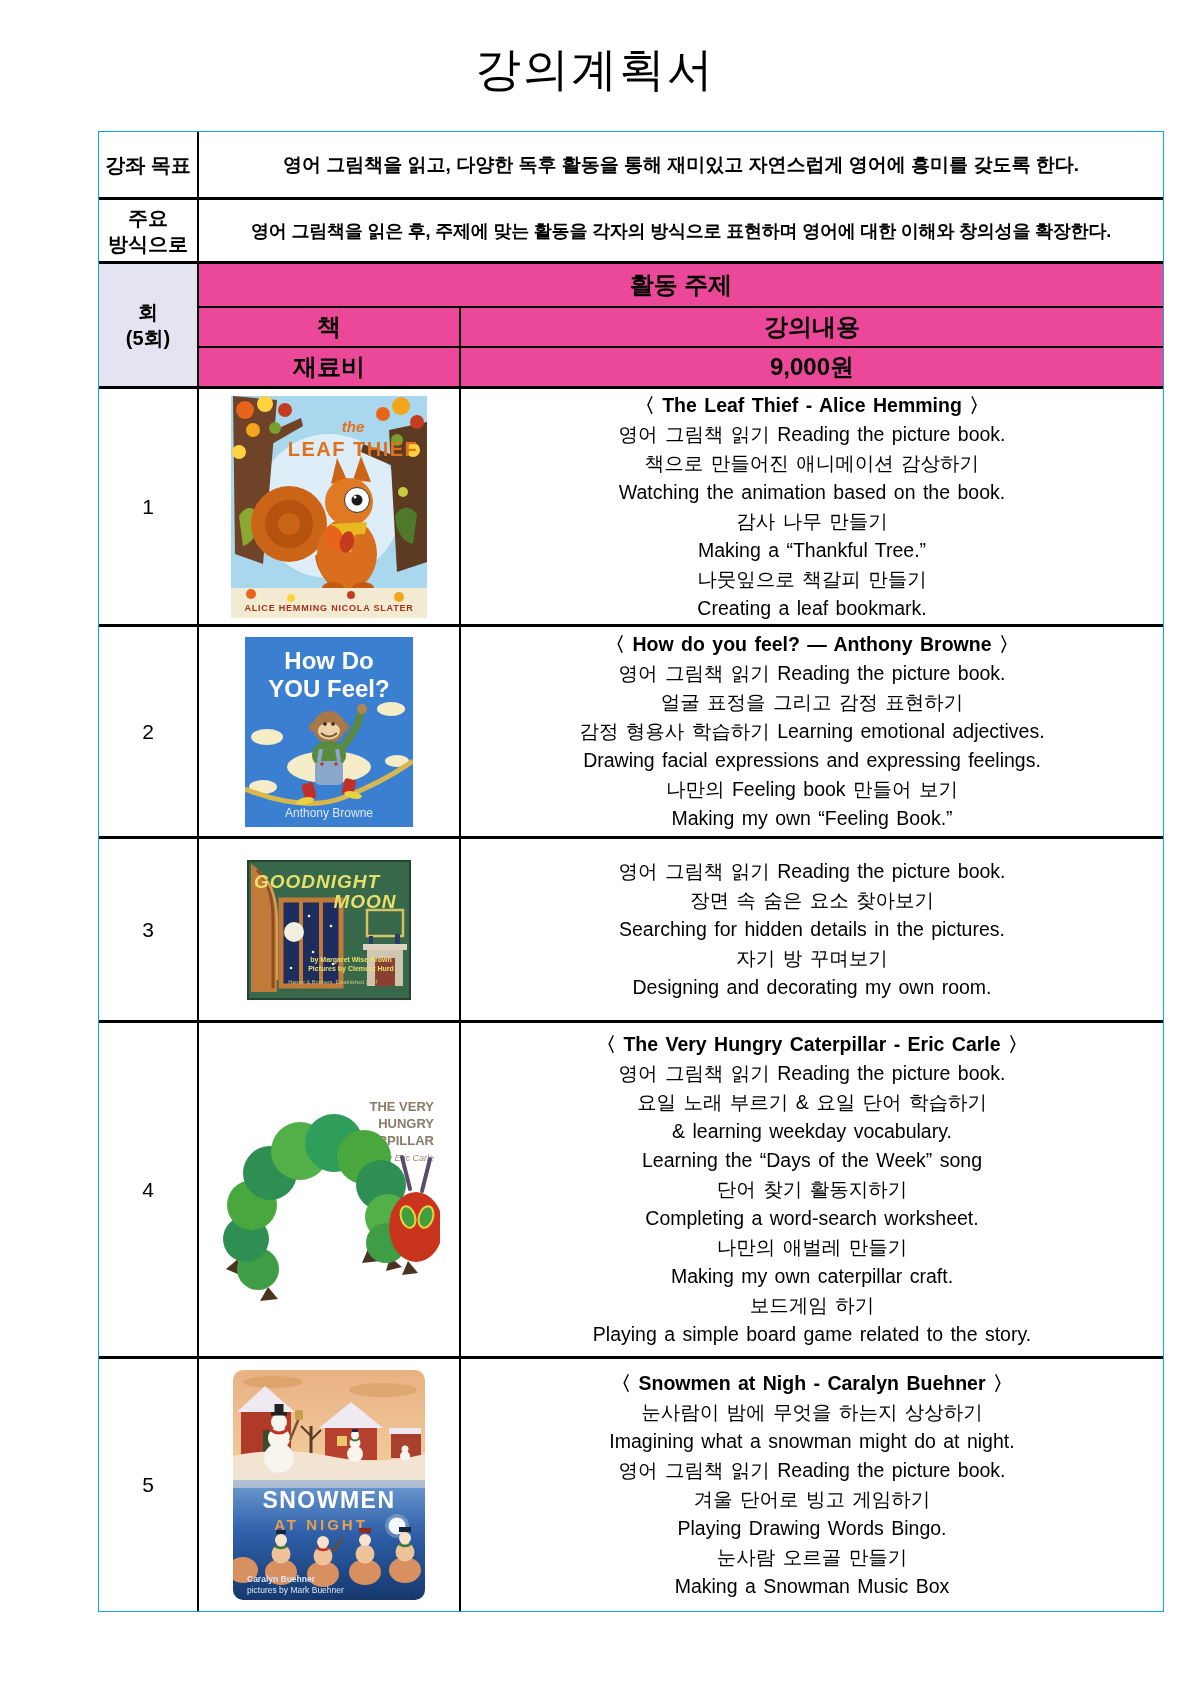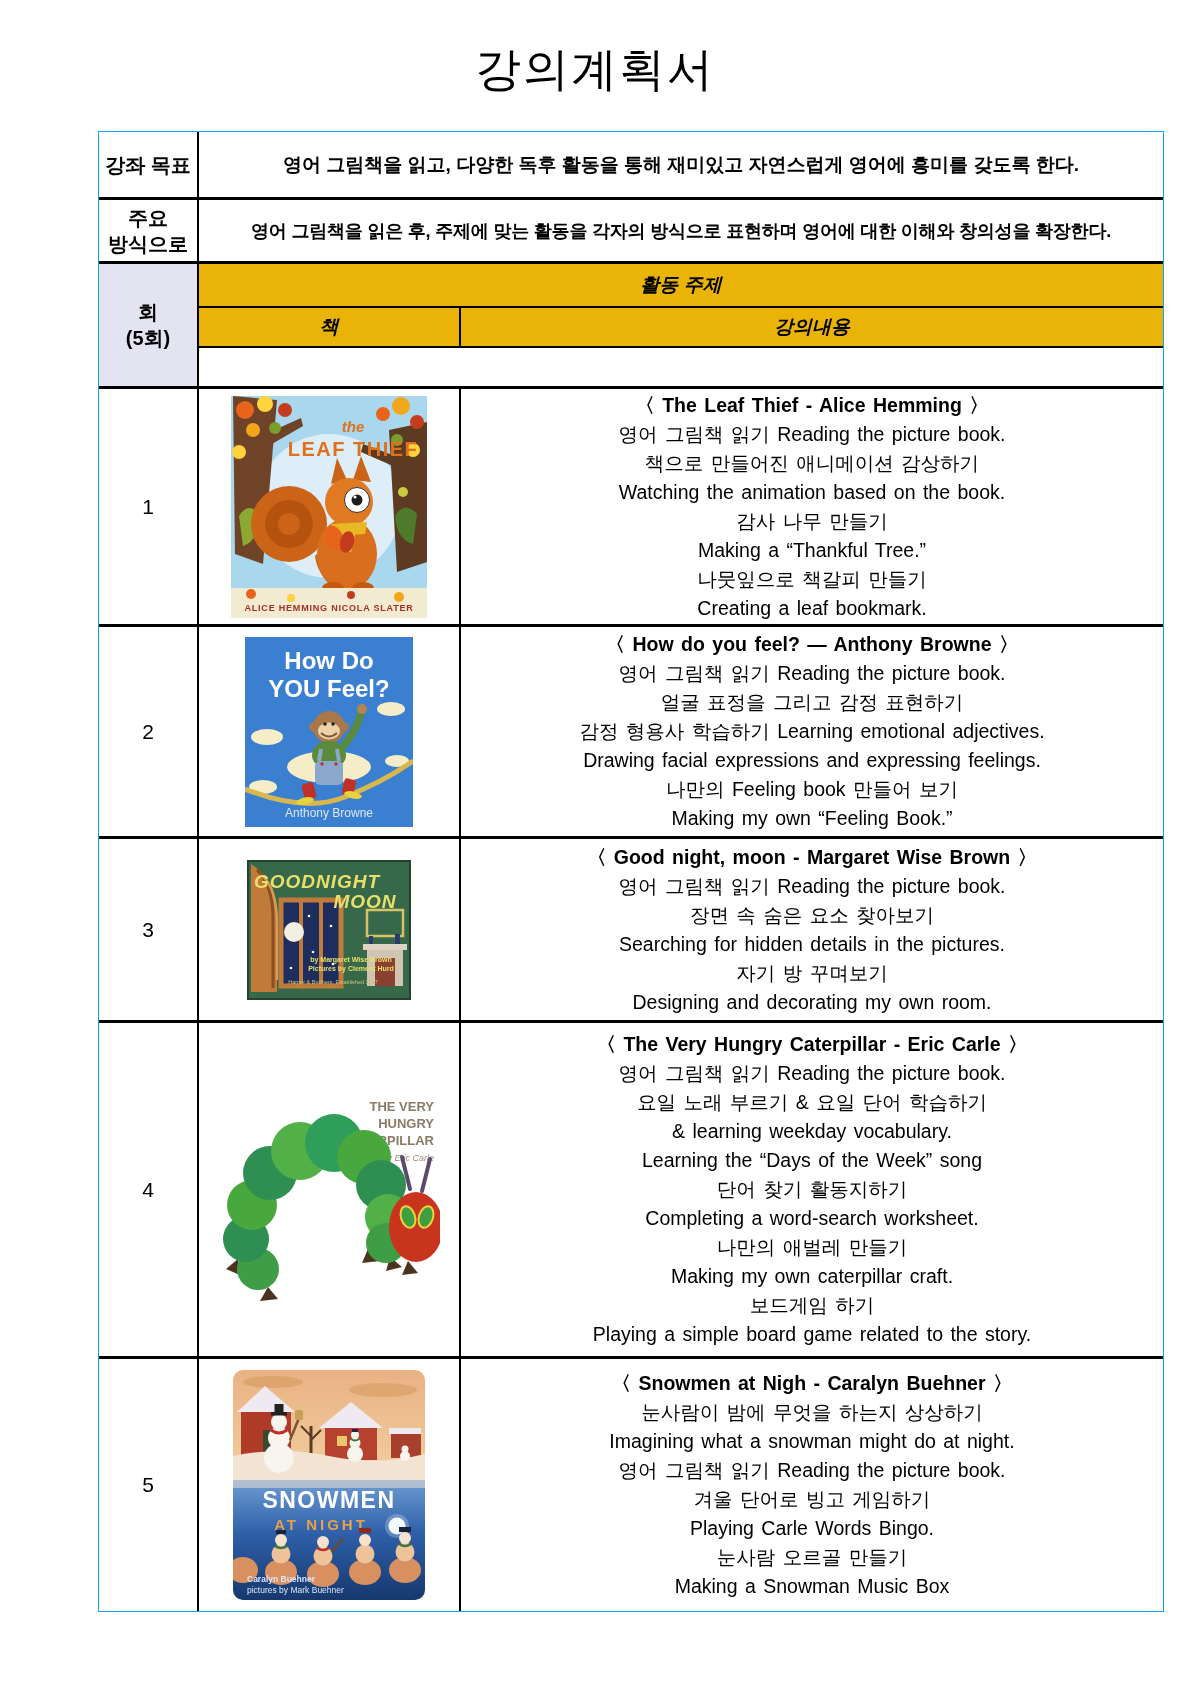--- a/index.html
+++ b/index.html
@@ -29,21 +29,21 @@
 
   .row-goal { height:68px; }
   .row-main { height:64px; }
   .lbl { font-size:20px; font-weight:bold; line-height:26px; }
   .goal-text { font-size:19px; font-weight:bold; }
   .main-text { font-size:18px; font-weight:bold; white-space:nowrap; letter-spacing:-0.2px; }
 
   .hdr { height:125px; }
   .hdr-left { background:#e3e3f1; }
   .hdr-right { display:flex; flex-direction:column; flex:1 1 auto; }
-  .hdr-cell { background:#eab308; font-size:19px; font-weight:bold;font-style:italic; }
+  .hdr-cell { background:#ec4899; font-size:24px; font-weight:bold; }
   .hdr-top { height:44px; }
   .hdr-mid { height:40px; display:flex; }
   .hdr-fee { height:38px; display:flex; }
 
   .session .s-num { font-size:21px; }
   .session .s-book { padding:12px; }
   .s-content {
     display:flex; flex-direction:column; justify-content:center; align-items:center;
     padding:4px 10px; flex:1 1 auto;
   }
@@ -86,20 +86,24 @@
         <div>
           <div>회</div>
           <div>(5회)</div>
         </div>
       </div>
       <div class="hdr-right">
         <div class="c hdr-cell hdr-top bb2">활동 주제</div>
         <div class="hdr-mid bb2">
           <div class="c col2 br2 hdr-cell">책</div>
           <div class="c col3 hdr-cell">강의내용</div>
+        </div>
+        <div class="hdr-fee">
+          <div class="c col2 br2 hdr-cell">재료비</div>
+          <div class="c col3 hdr-cell">9,000원</div>
         </div>
       </div>
     </div>
 
     <div class="row session s1 bb3">
       <div class="c col1 br2 s-num">1</div>
       <div class="c col2 br2 s-book">
         <svg class="cover" width="196" height="222" viewBox="0 0 196 222">
           <rect width="196" height="222" fill="#a9d7ee"></rect>
           <circle cx="98" cy="110" r="72" fill="#ddeef8"></circle>
@@ -243,21 +247,20 @@
             <rect x="148" y="74" width="5" height="10" fill="#2a3a6a"></rect>
           </g>
           <text x="70" y="28" font-size="19" font-style="italic" font-weight="bold" letter-spacing="1" fill="#e8e06a" text-anchor="middle">GOODNIGHT</text>
           <text x="118" y="48" font-size="19" font-style="italic" font-weight="bold" letter-spacing="1" fill="#e8e06a" text-anchor="middle">MOON</text>
           <text x="104" y="102" font-size="7" font-weight="bold" fill="#e8e06a" text-anchor="middle">by Margaret Wise Brown</text>
           <text x="104" y="111" font-size="7" font-weight="bold" fill="#e8e06a" text-anchor="middle">Pictures by Clement Hurd</text>
           <text x="86" y="124" font-size="5.5" fill="#c9c27a" text-anchor="middle">Harper &amp; Brothers, Established 1817</text>
         </svg>
       </div>
       <div class="s-content">
-        <div class="ln b">〈 Good night, moon - Margaret Wise Brown 〉</div>
         <div class="ln">영어 그림책 읽기 Reading the picture book.</div>
         <div class="ln">장면 속 숨은 요소 찾아보기</div>
         <div class="ln">Searching for hidden details in the pictures.</div>
         <div class="ln">자기 방 꾸며보기</div>
         <div class="ln">Designing and decorating my own room.</div>
       </div>
     </div>
 
     <div class="row session s4 bb3">
       <div class="c col1 br2 s-num">4</div>
@@ -389,20 +392,20 @@
           <text x="14" y="212" font-size="8.5" font-weight="bold" fill="#dce6f5" text-anchor="start">Caralyn Buehner</text>
           <text x="14" y="223" font-size="8.5" fill="#dce6f5" text-anchor="start">pictures by Mark Buehner</text>
         </svg>
       </div>
       <div class="s-content">
         <div class="ln b">〈 Snowmen at Nigh - Caralyn Buehner 〉</div>
         <div class="ln">눈사람이 밤에 무엇을 하는지 상상하기</div>
         <div class="ln">Imagining what a snowman might do at night.</div>
         <div class="ln">영어 그림책 읽기 Reading the picture book.</div>
         <div class="ln">겨울 단어로 빙고 게임하기</div>
-        <div class="ln">Playing Carle Words Bingo.</div>
+        <div class="ln">Playing Drawing Words Bingo.</div>
         <div class="ln">눈사람 오르골 만들기</div>
         <div class="ln">Making a Snowman Music Box</div>
       </div>
     </div>
 
   </div>
 </div>
 
 </body></html>

